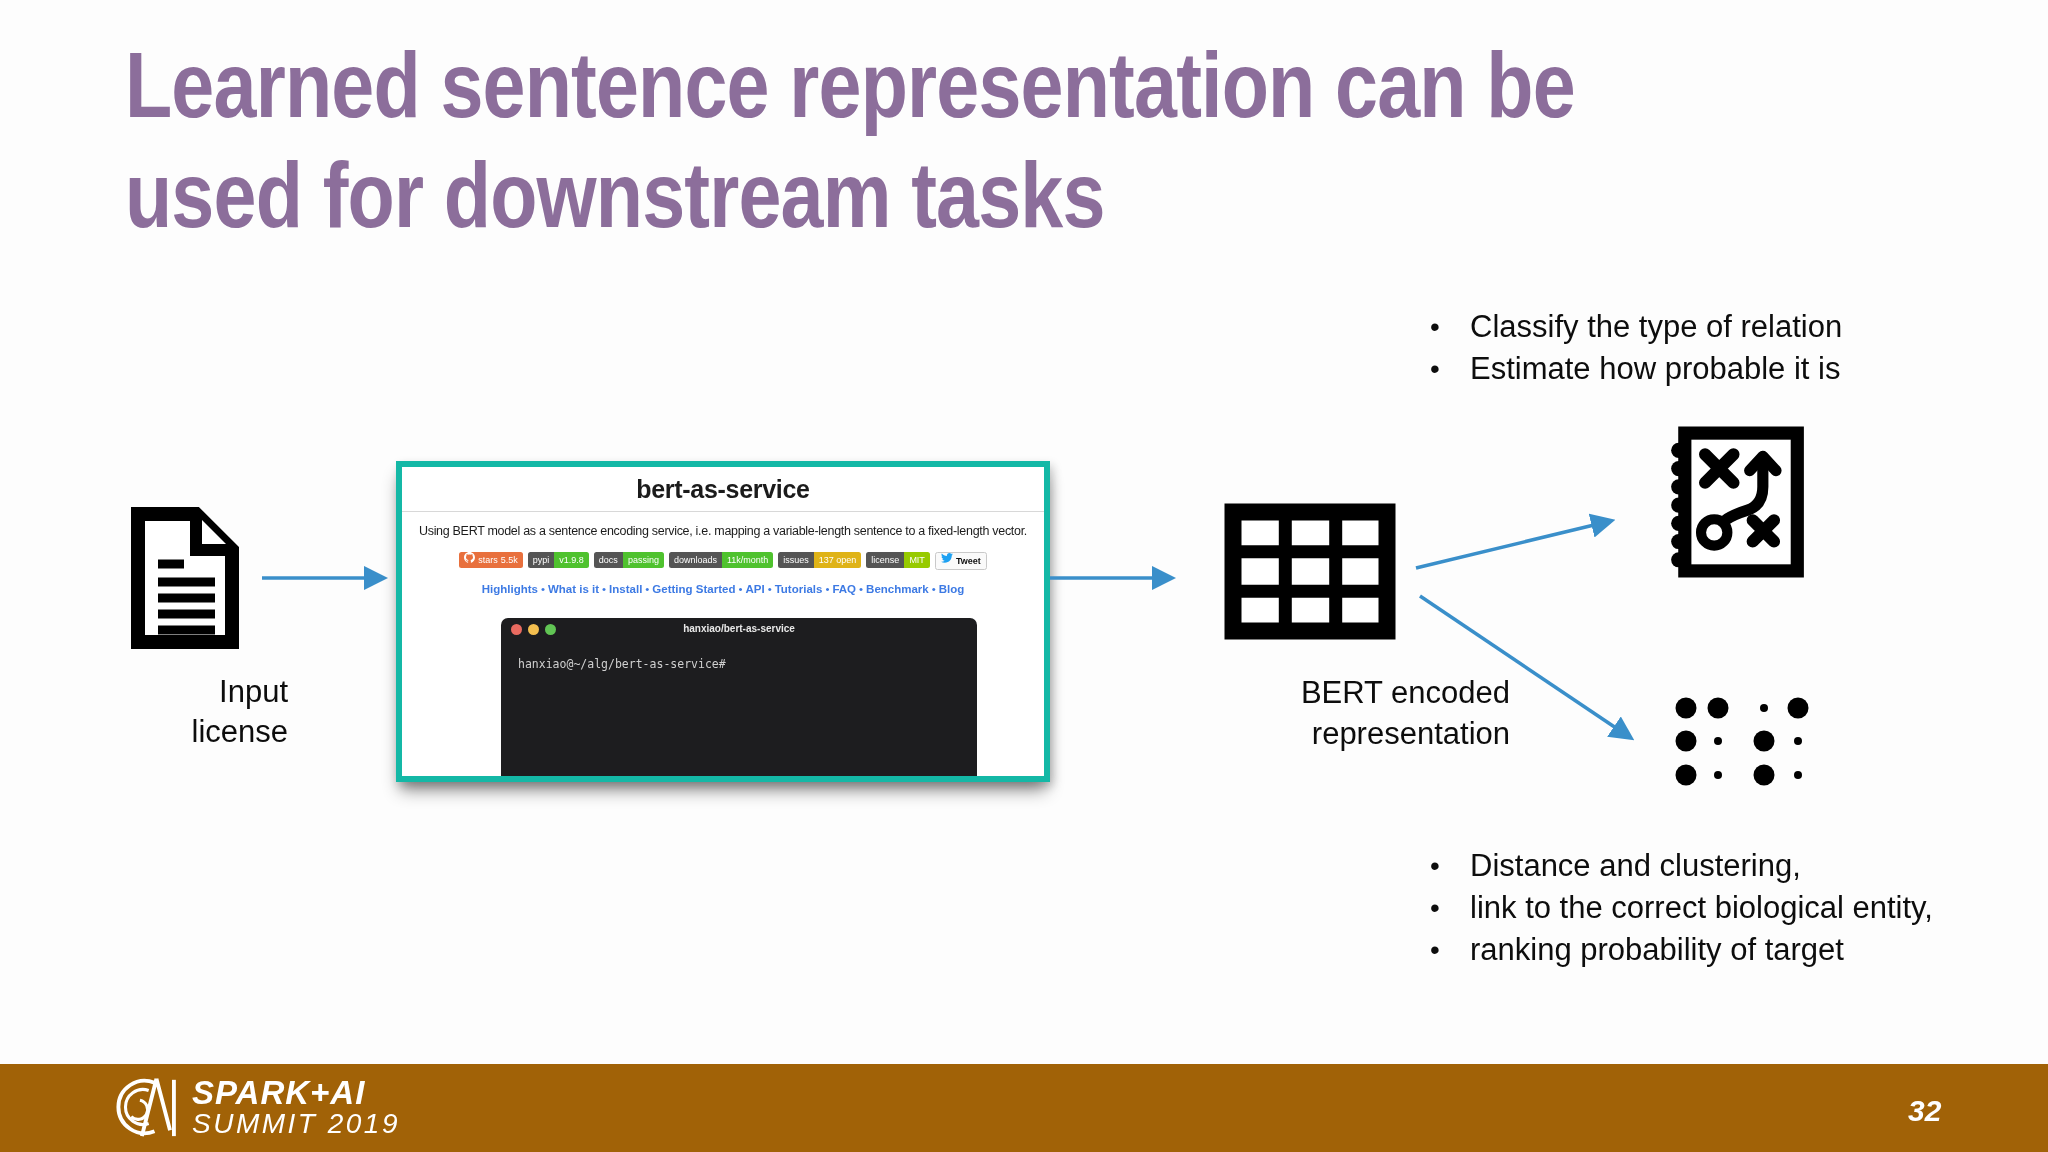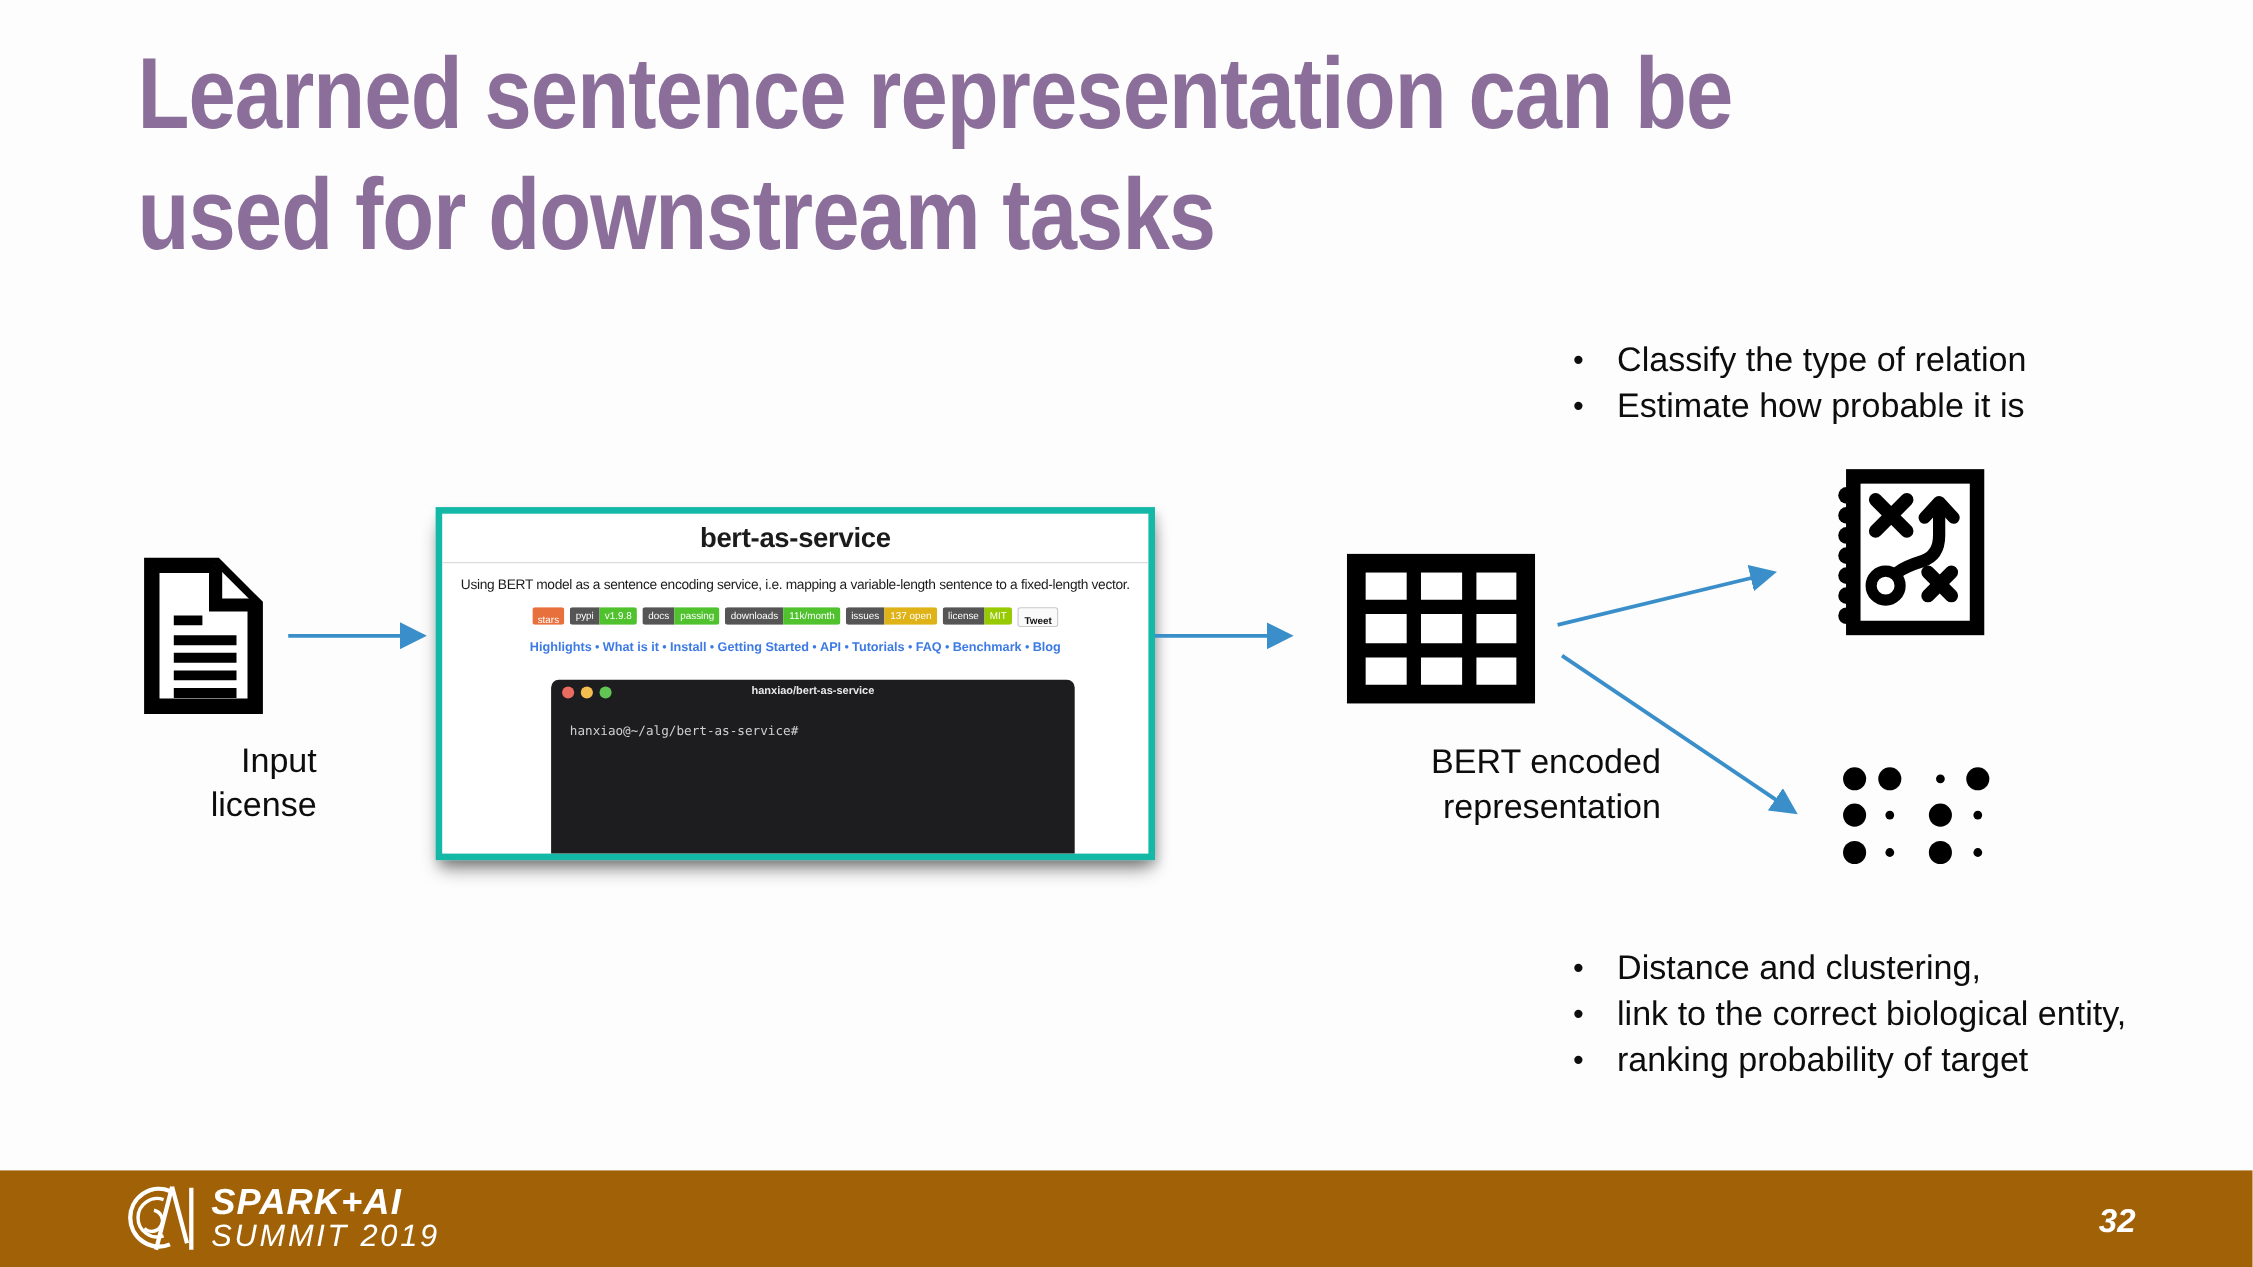--- a/index.html
+++ b/index.html
@@ -27,21 +27,21 @@
   }
   .card-heading{position:absolute;top:8px;left:0;width:100%;text-align:center;
     font-size:25px;font-weight:bold;color:#1b1b1b;letter-spacing:-0.3px;}
   .card-rule{position:absolute;top:44px;left:0;width:100%;border:0;border-top:1px solid #d8d8d8;margin:0;}
   .card-subtitle{position:absolute;top:57px;left:0;width:100%;text-align:center;
     font-size:12.5px;letter-spacing:-0.3px;color:#1c1c1c;white-space:nowrap;}
   
   .badges{position:absolute;top:85px;left:0;width:100%;display:flex;justify-content:center;gap:5px;}
   .badge{display:flex;height:16px;border-radius:2.5px;overflow:hidden;
     font-size:9px;line-height:16px;color:#fff;white-space:nowrap;}
-  .badge .part{padding:0 5px;display:flex;gap:3px;flex-direction:column;}
+  .badge .part{padding:0 5px;display:flex;gap:3px;}
   .bg-gray{background:#555555;}
   .bg-green{background:#4fc22e;}
   .bg-orange{background:#e8703d;}
   .bg-yellow{background:#dfb317;}
   .bg-ygreen{background:#97ca00;}
   .badge.tweet{background:#fafafa;border:1px solid #c9c9c9;color:#111;font-weight:bold;}
   .badge svg{display:block;}
   
   .links{position:absolute;top:116px;left:0;width:100%;text-align:center;
     font-size:11.5px;color:#3d7ae4;white-space:nowrap;}
@@ -235,21 +235,21 @@
     <circle cx="18" cy="55" r="10.5" fill="#000"></circle>
       <circle cx="50" cy="55" r="4" fill="#000"></circle>
     <circle cx="96" cy="55" r="10.5" fill="#000"></circle>
       <circle cx="130" cy="55" r="4" fill="#000"></circle>
     <circle cx="18" cy="89" r="10.5" fill="#000"></circle>
       <circle cx="50" cy="89" r="4" fill="#000"></circle>
     <circle cx="96" cy="89" r="10.5" fill="#000"></circle>
       <circle cx="130" cy="89" r="4" fill="#000"></circle>
   </svg>
 
-  <ul class="bullets" style="left:1424px;top:845px;margin-top:14px;">
+  <ul class="bullets" style="left:1424px;top:845px;">
     <li>Distance and clustering,</li>
     <li>link to the correct biological entity,</li>
     <li>ranking probability of target</li>
   </ul>
 
   <div class="footer">
     <svg class="icon-abs" style="left:98px;top:10px;" width="80" height="66" viewBox="0 0 80 68">
       <path d="M57,9 A27,27 0 1 0 57,59" fill="none" stroke="#fff" stroke-width="4"></path>
       <path d="M51,17 A18,18 0 1 0 51,51" fill="none" stroke="#fff" stroke-width="3.2"></path>
       <path d="M42,27 A10,10 0 1 1 33,44" fill="none" stroke="#fff" stroke-width="3.2"></path>

